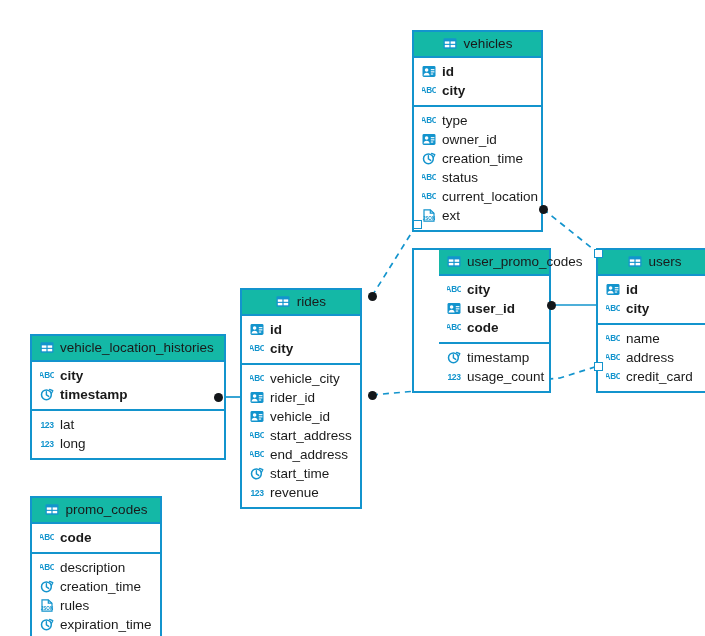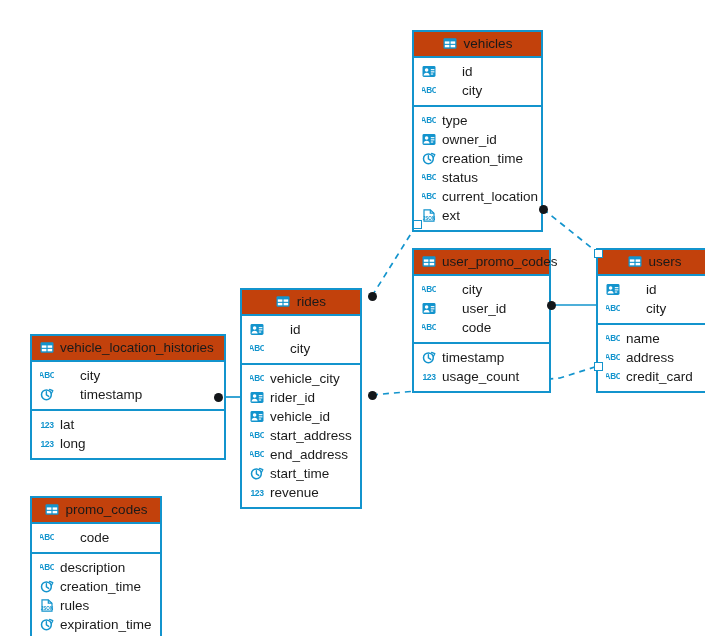--- a/index.html
+++ b/index.html
@@ -37,21 +37,21 @@
   .table-box {
     position: absolute;
     box-sizing: border-box;
     border: 2px solid #1394cd;
     background: #ffffff;
     z-index: 5;
   }
 
   .tbl-header {
     box-sizing: border-box;
-    background: #c2410c;
+    background: #14b8a6;
     border-bottom: 2px solid #1394cd;
     padding: 4px 7px 5px 7px;
     display: flex;
     align-items: center;
     gap: 6px;
     font-size: 13.5px;
     color: #1a1a1a;
     white-space: nowrap;
   }
   .tbl-header.center { justify-content: center; }
@@ -66,21 +66,21 @@
 
   .field-row {
     display: flex;
     align-items: center;
     gap: 6px;
     height: 19px;
     font-size: 13.5px;
     color: #1a1a1a;
     white-space: nowrap;
   }
-  .field-row.key .field-label { font-weight: normal; margin-left: 20px; }
+  .field-row.key .field-label { font-weight: bold; }
 
   .field-label { line-height: 1; }
 
   
   .icn {
     flex: 0 0 auto;
     display: inline-flex;
     align-items: center;
     justify-content: center;
     width: 15px;
@@ -207,21 +207,21 @@
             <svg width="14" height="13" viewBox="0 0 14 13">
               <path d="M2 0.8h6.3L12 4.2v8H2z" fill="#fff" stroke="#1394cd" stroke-width="1.2"></path>
               <path d="M8.3 0.8v3.4H12" fill="none" stroke="#1394cd" stroke-width="1.2"></path>
               <text x="7" y="11" text-anchor="middle" fill="#1394cd" font-family="&quot;Liberation Sans&quot;, sans-serif" font-size="4.6" font-weight="bold">JSON</text>
             </svg>
           </span>
           <span class="field-label">ext</span>
         </div>
       </div>
     </div>
-    <div class="table-box" style="left: 412px; top: 248px; width: 139px;">
+    <div class="table-box" style="left: 412px; top: 248px; width: 139px; padding-left: 25px;">
       <div class="tbl-header">
         <span class="icn">
           <svg width="14" height="13" viewBox="0 0 14 13">
             <rect x="0.5" y="1.2" width="13" height="10.6" rx="1.2" fill="#1394cd"></rect>
             <rect x="1.8" y="4.4" width="4.6" height="2.4" fill="#fff"></rect>
             <rect x="7.6" y="4.4" width="4.6" height="2.4" fill="#fff"></rect>
             <rect x="1.8" y="7.9" width="4.6" height="2.4" fill="#fff"></rect>
             <rect x="7.6" y="7.9" width="4.6" height="2.4" fill="#fff"></rect>
           </svg>
         </span>

